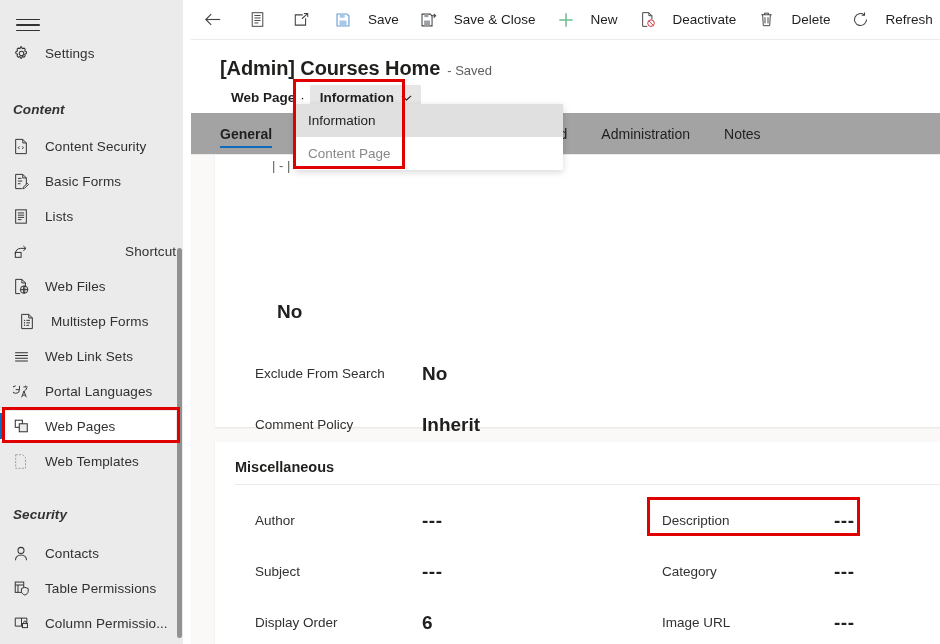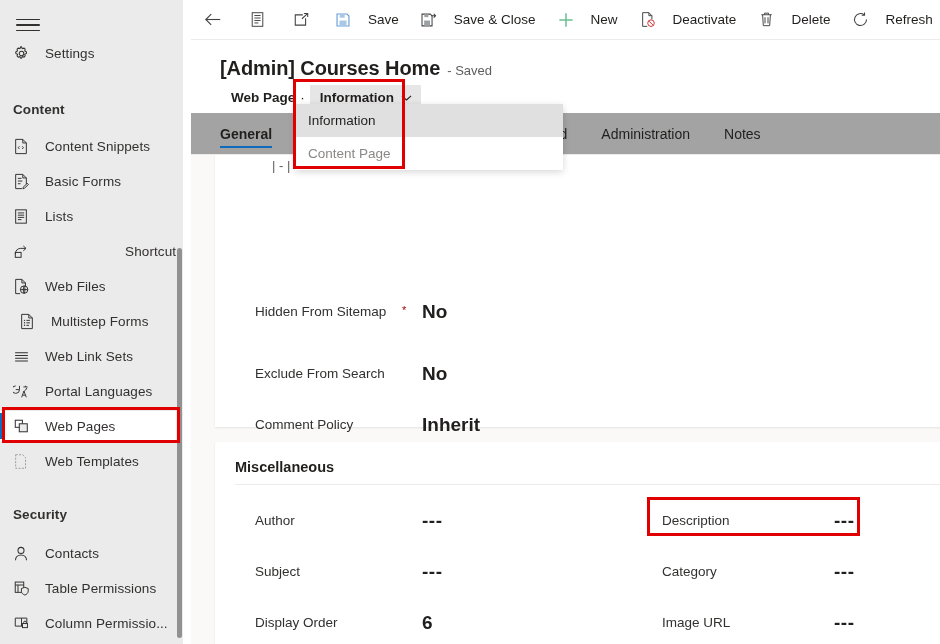--- a/index.html
+++ b/index.html
@@ -39,20 +39,21 @@
   }
   .nav-row .lbl {
     font-size: 13.5px; color: #323130;
     white-space: nowrap; letter-spacing: .1px;
     margin-left: 8px;
   }
   .nav-head {
     font-size: 13.5px; font-weight: 700; color: #323130;
     padding-left: 13px; display: flex; align-items: center; height: 26px;
     letter-spacing: .1px;
+    font-style: italic;
   }
   .nav-row.selected {
     background: #ffffff;
   }
   .nav-row.selected::before {
     content: ""; position: absolute; left: 0; top: 2px;
     width: 3px; height: 26px; background: #0f6cbd;
   }
   .hl-box {
     position: absolute;
@@ -209,21 +210,21 @@
     <div class="nav-head" style="position:absolute;top:96px;left:0;right:0;">Content</div>
 
     <div class="nav-row" style="position:absolute;top:131px;left:0;right:0;">
       <span class="ico">
         <svg width="16" height="17" viewBox="0 0 18 19" fill="none" stroke="#323130" stroke-width="1.1">
           <path d="M3 1.5h8l4 4v12H3z"></path>
             <path d="M11 1.5v4h4"></path>
           <path d="M7.2 9.3l-1.3 1.5 1.3 1.5M10.4 9.3l1.3 1.5-1.3 1.5"></path>
         </svg>
       </span>
-      <span class="lbl">Content Snippets</span>
+      <span class="lbl">Content Security</span>
     </div>
 
     <div class="nav-row" style="position:absolute;top:166px;left:0;right:0;">
       <span class="ico">
         <svg width="16" height="17" viewBox="0 0 18 19" fill="none" stroke="#323130" stroke-width="1.1">
           <path d="M3 1.5h8l4 4v7"></path>
             <path d="M3 1.5v16h7"></path>
             <path d="M11 1.5v4h4"></path>
           <path d="M5.5 6h4M5.5 9h5M5.5 12h3"></path>
           <path d="M16 11.5l1.3 1.3-4.4 4.4-1.8.5.5-1.8z" fill="none"></path>
@@ -509,24 +510,20 @@
       <span>Notes</span>
     </div>
   </div>
 
   <div id="body">
 
     <div class="card" id="card1">
       <div class="fgrid">
 
         <div class="frow" style="left:40px; top:204px;">
-          <span class="flabel">
-            <span>Hidden From Sitemap</span>
-            <span class="req-star">*</span>
-          </span>
           <span class="fvalue">No</span>
         </div>
 
         <div class="frow" style="left:40px; top:266px;">
           <span class="flabel">Exclude From Search</span>
           <span class="fvalue">No</span>
         </div>
 
         <div class="frow" style="left:40px; top:317px;">
           <span class="flabel">Comment Policy</span>

